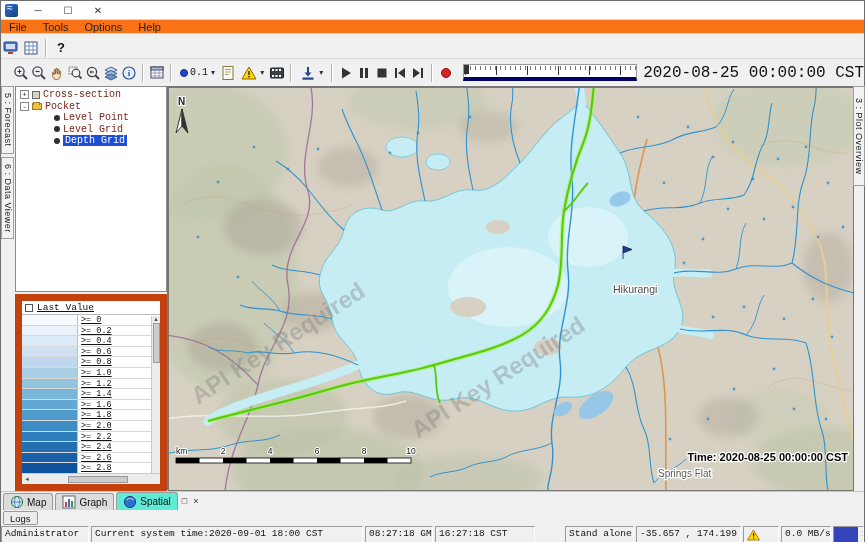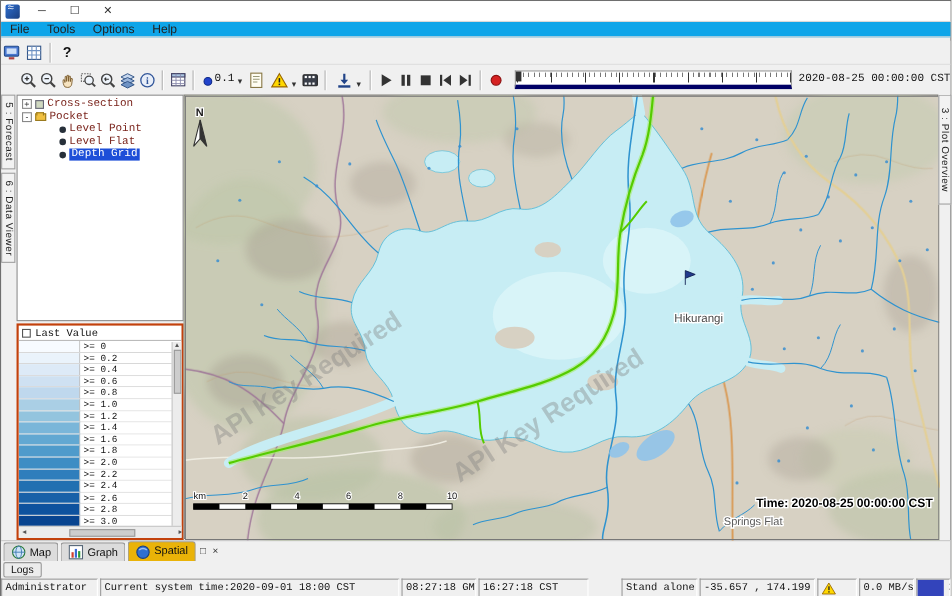--- a/index.html
+++ b/index.html
@@ -11,45 +11,45 @@
   .titlebar { position:absolute; left:0; top:0; width:100%; height:19px; background:#ffffff;
     display:flex; align-items:center; border-bottom:1px solid #d8d8d8; }
   .titlebar .appicon { width:13px; height:13px; margin:0 5px 0 4px; background:linear-gradient(135deg,#2f6fd0,#1a3f80);
     border-radius:2px; position:relative; flex:0 0 auto; }
   .titlebar .appicon::after { content:"≈"; position:absolute; left:2px; top:-2px; color:#fff; font-size:10px; }
   .titlebar .title { flex:1; font-size:11px; color:#222; }
   .wbtn { width:30px; height:18px; display:flex; align-items:center; justify-content:center;
     font-size:10px; color:#333; }
 
   
-  .menubar { position:absolute; left:0; top:19px; width:100%; height:14px; background:#0ea5e9;
+  .menubar { position:absolute; left:0; top:19px; width:100%; height:14px; background:#f97316;
     display:flex; align-items:center; border-bottom:1px solid #dcdcdc; }
   .menu-item { padding:1px 8px; color:#222; }
 
   
   .toolbar1 { position:absolute; left:0; top:36px; width:100%; height:22px; background:#f0f0f0;
     display:flex; align-items:center; border-bottom:1px solid #dcdcdc; }
   .toolbar2 { position:absolute; left:0; top:58px; width:100%; height:27px; background:#f0f0f0;
     display:flex; align-items:center; }
   .tbtn { width:20px; height:20px; display:flex; align-items:center; justify-content:center; border:1px solid transparent; }
   .sep { width:2px; height:18px; margin:0 4px; border-left:1px solid #b4b4b4; border-right:1px solid #fff; }
   .caret { font-size:8px; color:#333; margin-left:1px; }
-  .chip { display:flex; align-items:flex-end; gap:2px; padding:1px 3px; border:1px solid transparent; }
+  .chip { display:flex; align-items:center; gap:2px; padding:1px 3px; border:1px solid transparent; }
   .chip .bluedot { width:8px; height:8px; border-radius:50%; background:#2244cc; border:1px solid #112a88; }
   .chip .val { font-family:"Liberation Mono", monospace; font-size:10px; }
   .helpbtn { font-weight:bold; font-size:13px; color:#111; width:20px; text-align:center; }
 
   .ruler { position:relative; width:312px; height:17px; background:#fff; border:1px solid #999;
     border-bottom:4px solid #000066; margin-left:8px;
     background-image:
       repeating-linear-gradient(90deg,#333 0 1px,transparent 1px 31px),
       repeating-linear-gradient(90deg,#777 0 1px,transparent 1px 5px);
     background-size:100% 9px,100% 4px; background-position:1px 1px,1px 1px; background-repeat:no-repeat; }
   .ruler::before { content:""; position:absolute; left:0; top:0; width:5px; height:9px; background:#333; }
-  .tb-datetime { font-family:"Liberation Mono", monospace; font-size:10px; margin-left:6px; white-space:nowrap; }
+  .tb-datetime { font-family:"Liberation Mono", monospace; font-size:16px; margin-left:6px; white-space:nowrap; }
 
   
   .main { position:absolute; left:0; top:85px; width:865px; height:405px; }
   .vtabs-left { position:absolute; left:0; top:0; width:14px; height:405px; }
   .vtabs-right { position:absolute; right:0; top:0; width:13px; height:405px; }
   .vtab { writing-mode:vertical-rl; font-size:9px; color:#222; background:#f2f2f2;
     border:1px solid #a0a0a0; padding:6px 0; text-align:center; margin-bottom:3px;
     width:13px; letter-spacing:0.5px; overflow:hidden; white-space:nowrap; }
   .vtabs-right .vtab { width:12px; }
 
@@ -62,21 +62,21 @@
     text-align:center; margin:0 3px 0 2px; color:#333; flex:0 0 auto; font-family:"Liberation Sans",sans-serif; }
   .exp.spacer { border:none; background:transparent; }
   .ticon { flex:0 0 auto; margin-right:3px; }
   .ticon.box { width:8px; height:8px; border:1px solid #667; background:#cfd8c0; }
   .ticon.folder { width:10px; height:7px; background:#f0c040; border:1px solid #9a7a20; position:relative; }
   .ticon.folder::before { content:""; position:absolute; left:0; top:-2px; width:5px; height:2px; background:#f0c040; border:1px solid #9a7a20; border-bottom:none; }
   .ticon.dot { width:6px; height:6px; border-radius:50%; background:#27303a; }
   .tlabel.sel { background:#1d4ed8; color:#fff; padding:0 2px; }
 
   .legendbox { position:absolute; left:0; top:208px; width:152px; height:197px; background:#fff;
-    border:2px solid #c2410c; overflow:hidden; }
+    border:7px solid #c2410c; overflow:hidden;text-decoration:underline; }
   .legend-head { display:flex; align-items:center; height:14px; border-bottom:1px solid #bbb;
     font-family:"Liberation Mono", monospace; font-size:9.5px; padding-left:3px; gap:4px; }
   .cbx { width:8px; height:8px; border:1px solid #555; background:#fff; flex:0 0 auto; }
   .legend-body { position:relative; height:170px; overflow:hidden; }
   .lrow { display:flex; height:10.6px; border-bottom:1px solid #d8d8d8; }
   .lsw { width:56px; border-right:1px solid #c0c0c0; flex:0 0 auto; }
   .ltx { font-family:"Liberation Mono", monospace; font-size:8.5px; line-height:10px; padding-left:3px; color:#111; flex:1; background:#fff; }
   .vscroll { position:absolute; right:0; top:0; width:9px; height:170px; background:#ececec; border-left:1px solid #c8c8c8;
     display:flex; flex-direction:column; align-items:center; font-size:6px; color:#555; }
   .vscroll .thumb { width:7px; height:40px; background:#cdcdcd; border:1px solid #9a9a9a; margin-top:1px; }
@@ -84,21 +84,21 @@
     display:flex; align-items:center; font-size:6px; color:#555; justify-content:space-between; padding:0 2px; }
   .hscroll .thumb { height:7px; width:60px; background:#cdcdcd; border:1px solid #9a9a9a; }
 
   .map-wrap { position:absolute; left:166px; top:0; width:686px; height:404px; border:1px solid #777; background:#d7d1c3; }
 
   
   .tabbar { position:absolute; left:0; top:490px; width:100%; height:19px; background:#f0f0f0;
     border-top:1px solid #c8c8c8; display:flex; align-items:flex-end; padding-left:2px; gap:2px; }
   .btab { display:flex; align-items:center; gap:3px; height:17px; padding:0 6px; background:#dcdcdc;
     border:1px solid #9a9a9a; border-bottom:none; border-radius:3px 3px 0 0; font-size:10px; }
-  .btab.active { background:#eab308; height:18px; }
+  .btab.active { background:#5eead4; height:18px; }
   .panel-ctl { font-size:9px; color:#333; padding:0 2px; align-self:center; }
 
   .logsrow { position:absolute; left:0; top:509px; width:100%; height:16px; background:#f0f0f0; display:flex; align-items:center; }
   .logsbtn { margin-left:2px; height:14px; padding:0 6px; font-size:9.5px; background:#ececec;
     border:1px solid #999; border-radius:2px; display:flex; align-items:center; }
 
   
   .statusbar { position:absolute; left:0; top:525px; width:100%; height:17px; background:#f0f0f0;
     display:flex; align-items:stretch; gap:2px; font-family:"Liberation Mono", monospace; font-size:9.5px; }
   .sb-seg { border:1px solid; border-color:#9a9a9a #ffffff #ffffff #9a9a9a; background:#f0f0f0;
@@ -303,21 +303,21 @@
             <span class="tlabel">Pocket</span>
           </div>
           <div class="trow" style="padding-left: 24px;">
             <span class="exp spacer"></span>
             <span class="ticon dot"></span>
             <span class="tlabel">Level Point</span>
           </div>
           <div class="trow" style="padding-left: 24px;">
             <span class="exp spacer"></span>
             <span class="ticon dot"></span>
-            <span class="tlabel">Level Flat</span>
+            <span class="tlabel">Level Grid</span>
           </div>
           <div class="trow" style="padding-left: 24px;">
             <span class="exp spacer"></span>
             <span class="ticon dot"></span>
             <span class="tlabel sel">Depth Grid</span>
           </div>
         </div>
 
       <div class="legendbox">
         <div class="legend-head">

